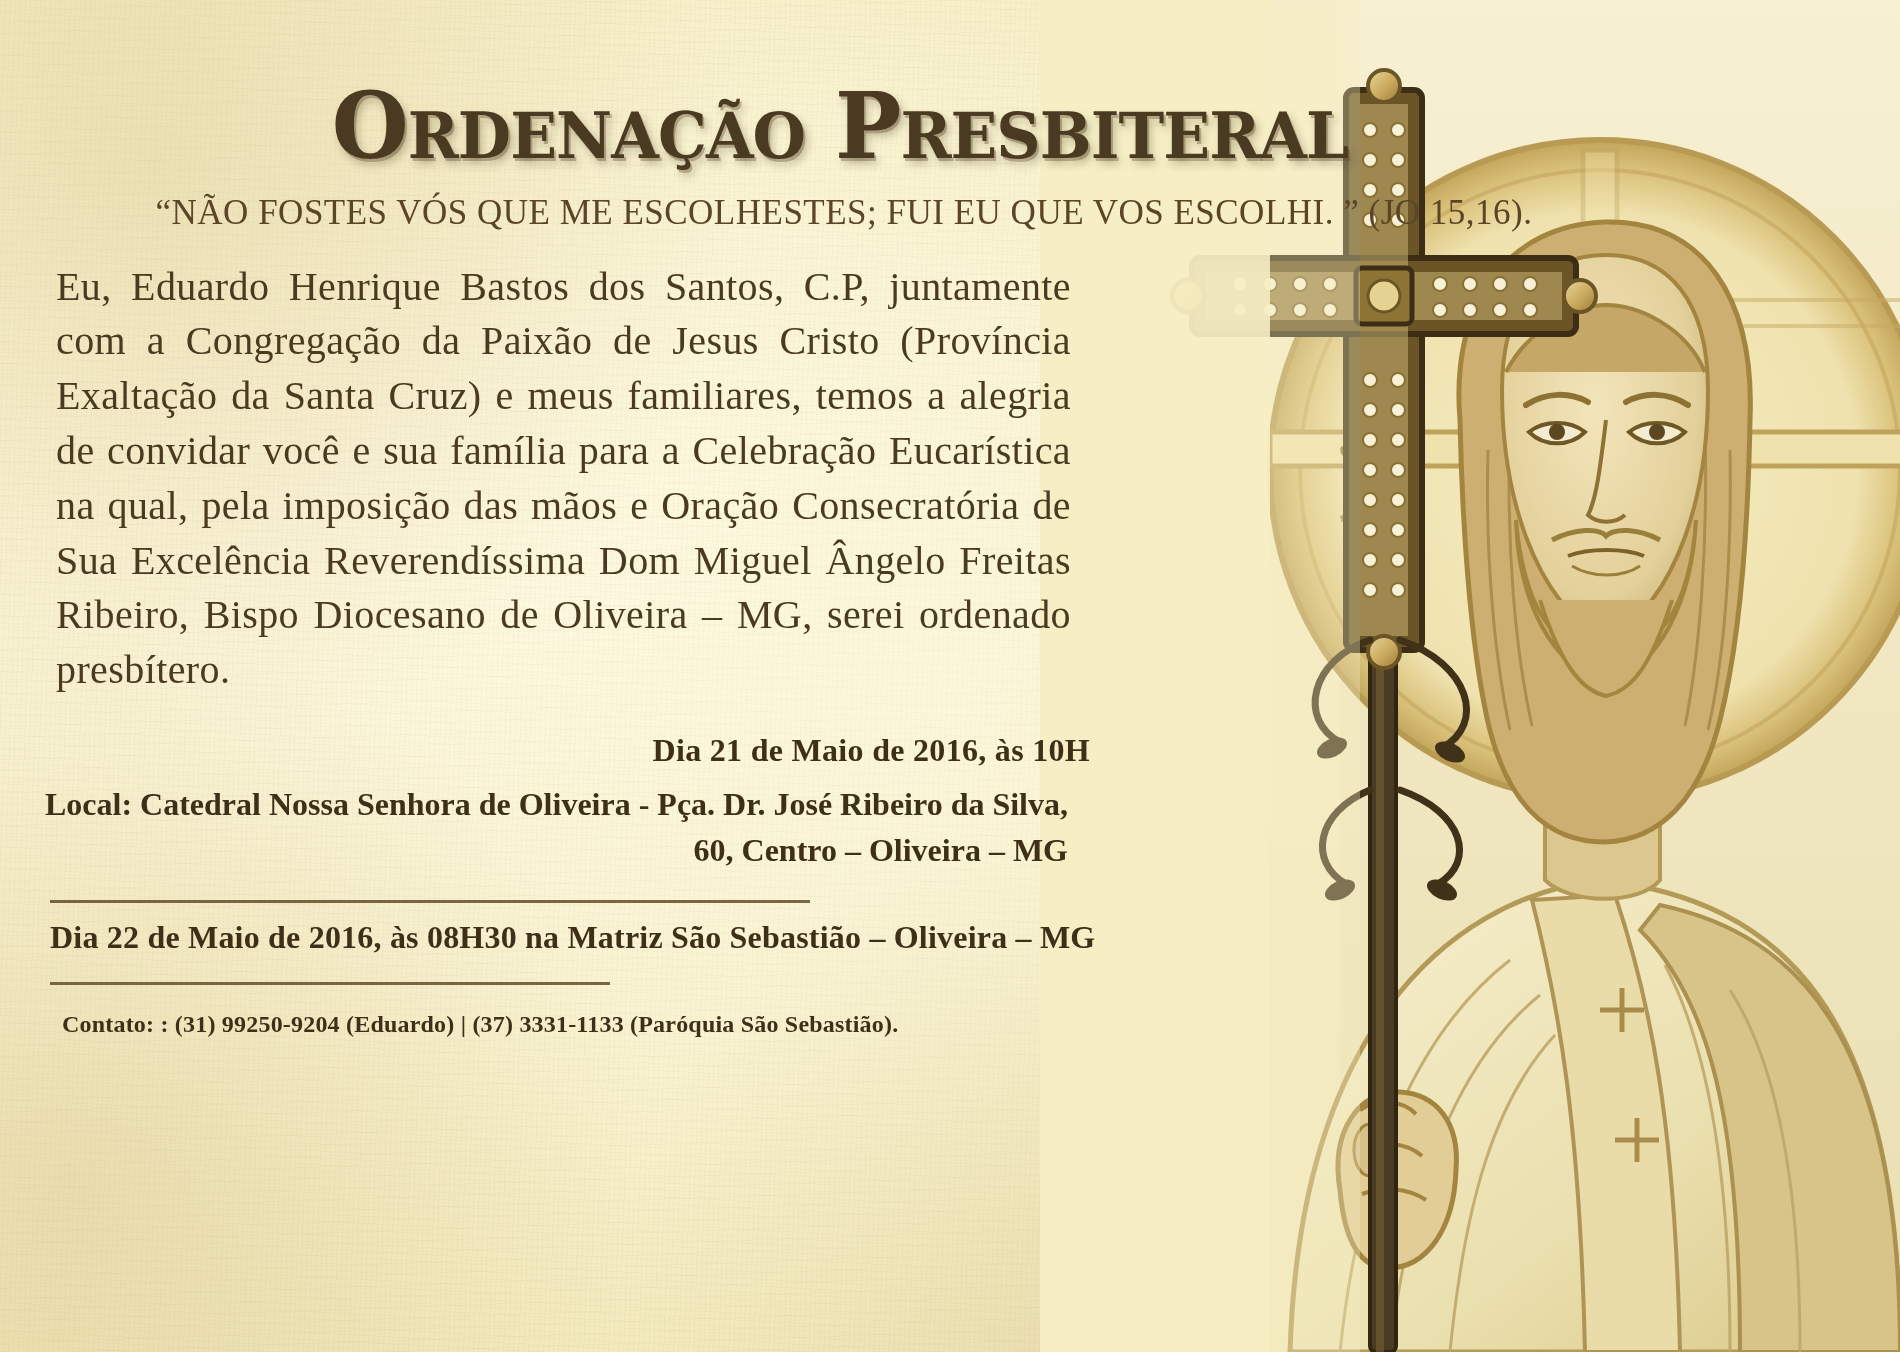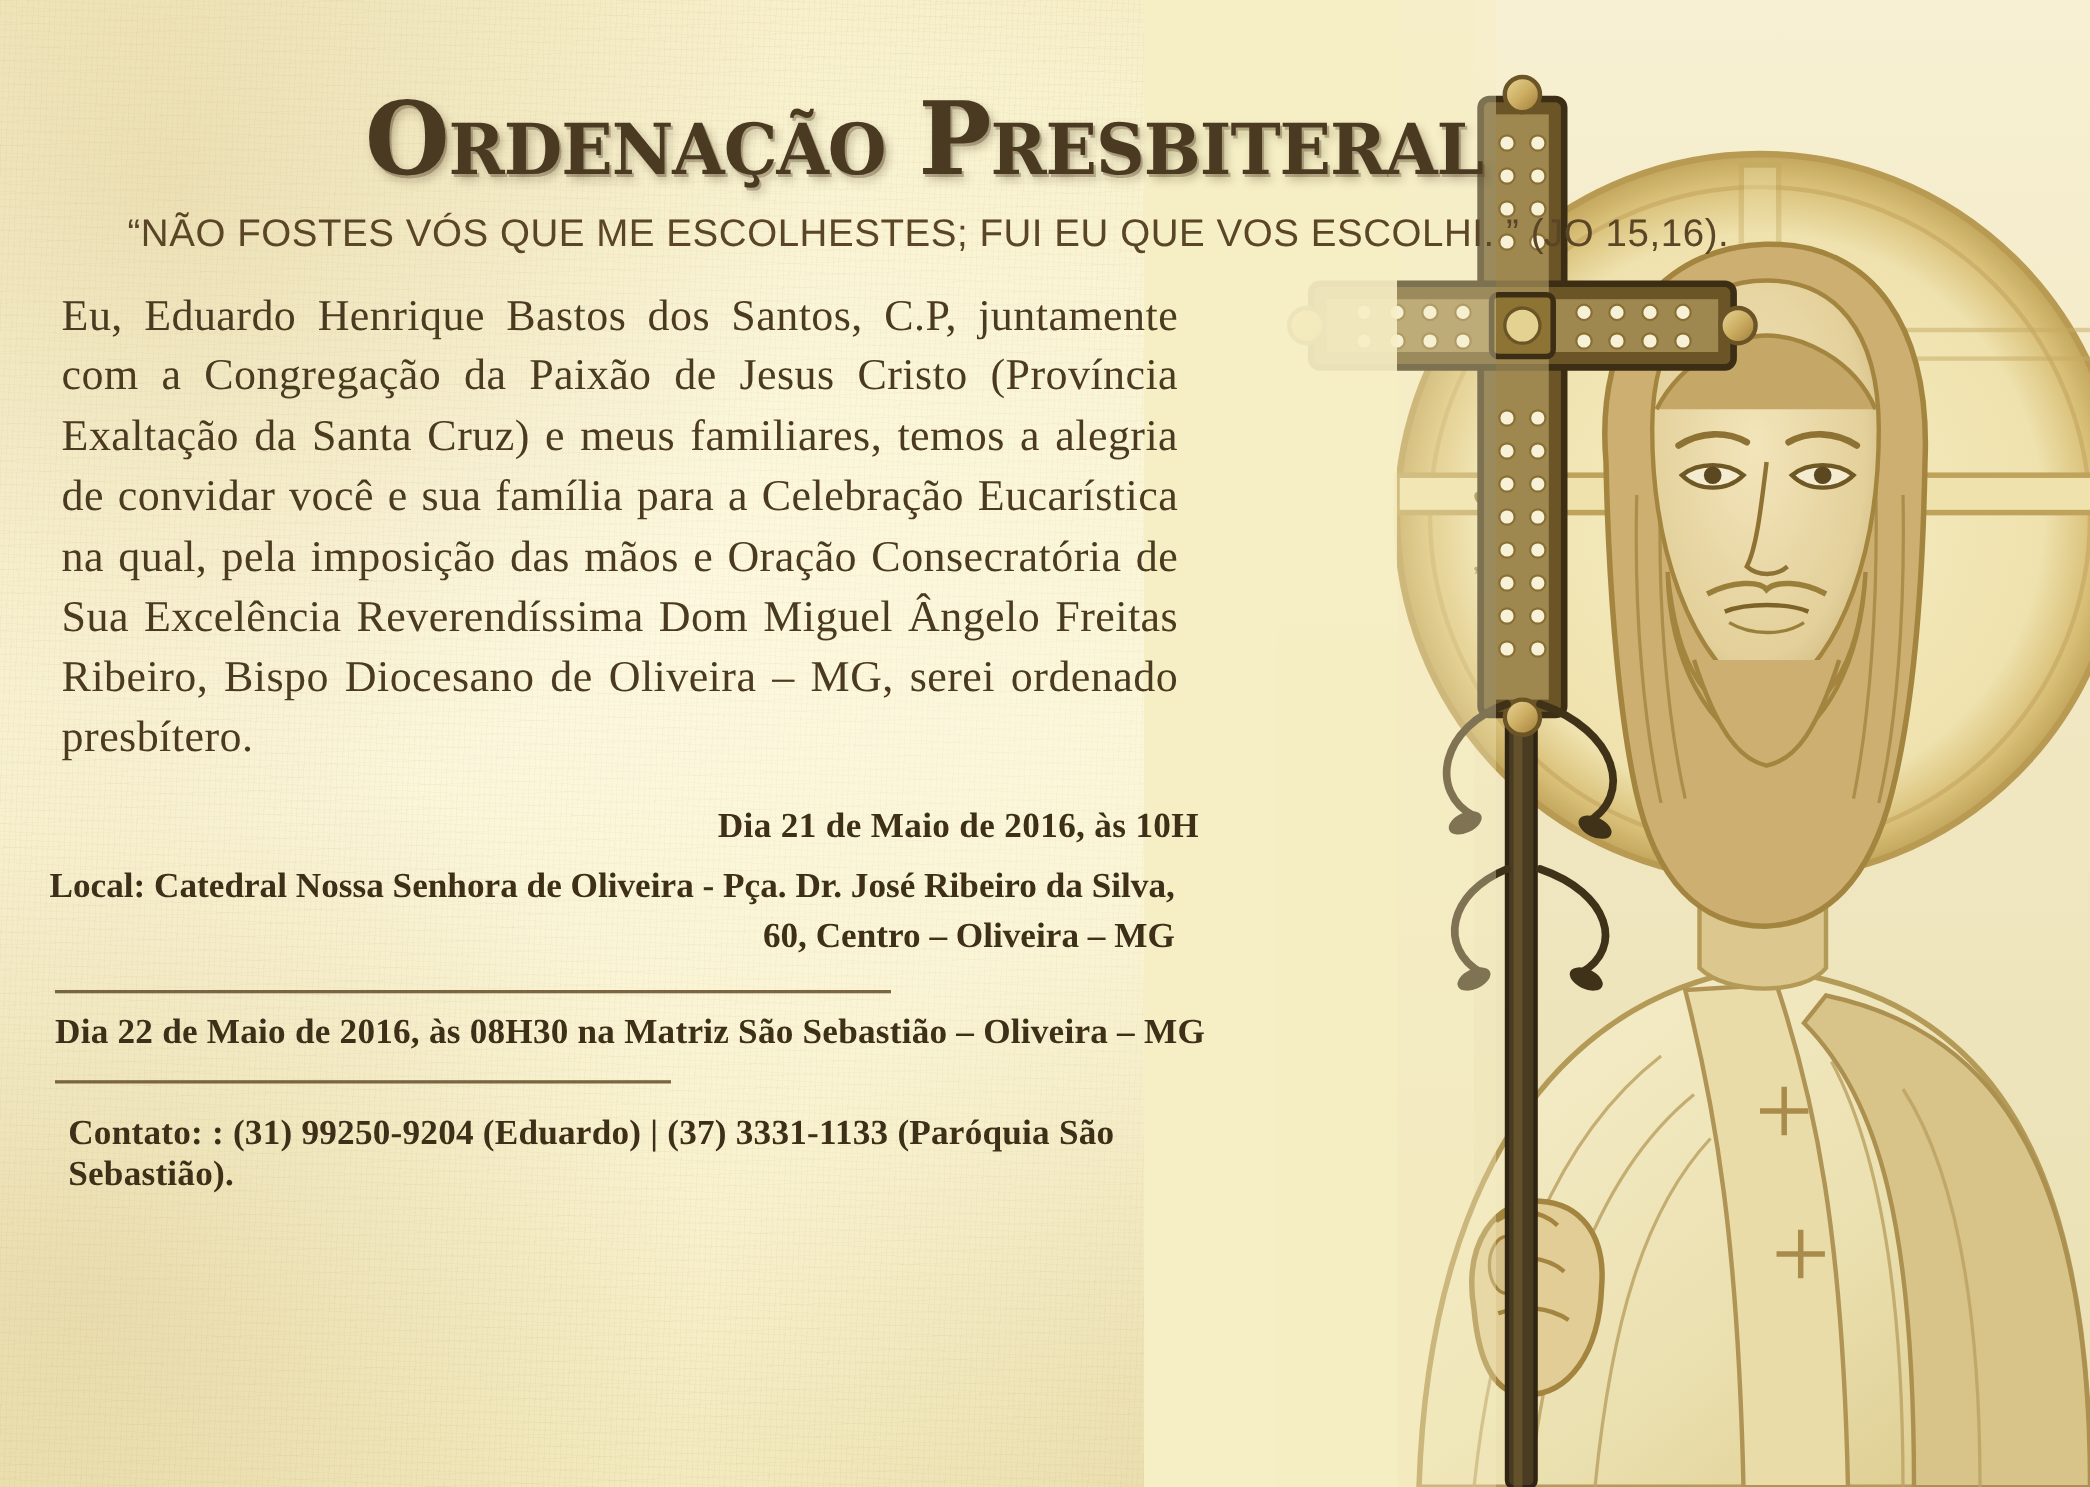--- a/index.html
+++ b/index.html
@@ -72,21 +72,21 @@
       4px 6px 9px rgba(70,55,30,0.30);
     font-variant: small-caps;
     transform: scaleX(0.96);
     transform-origin: center top;
   }
 
   .verse {
     text-align: center;
     width: 1640px;
     margin: 18px 0 0 24px;
-    font-family: Liberation Sans, sans-serif;
+    font-family: Liberation Serif, serif;
     font-size: 35px;
     color: #5a4526;
     font-variant: small-caps;
     letter-spacing: 0.5px;
     white-space: nowrap;
   }
 
   .body-text {
     margin: 27px 0 0 56px;
     width: 1015px;
@@ -162,21 +162,21 @@
     background: #6b5731;
     margin: 26px 0 0 50px;
     opacity: 0.9;
   }
 
   .contact {
     margin: 26px 0 0 62px;
     width: 1060px;
     font-family: "Liberation Serif", serif;
     font-weight: 700;
-    font-size: 32px;
+    font-size: 24px;
     color: #3e3018;
     letter-spacing: 0.2px;
   }
 
   
   .icon-art {
     position: absolute;
     right: 0;
     top: 0;
     width: 860px;

